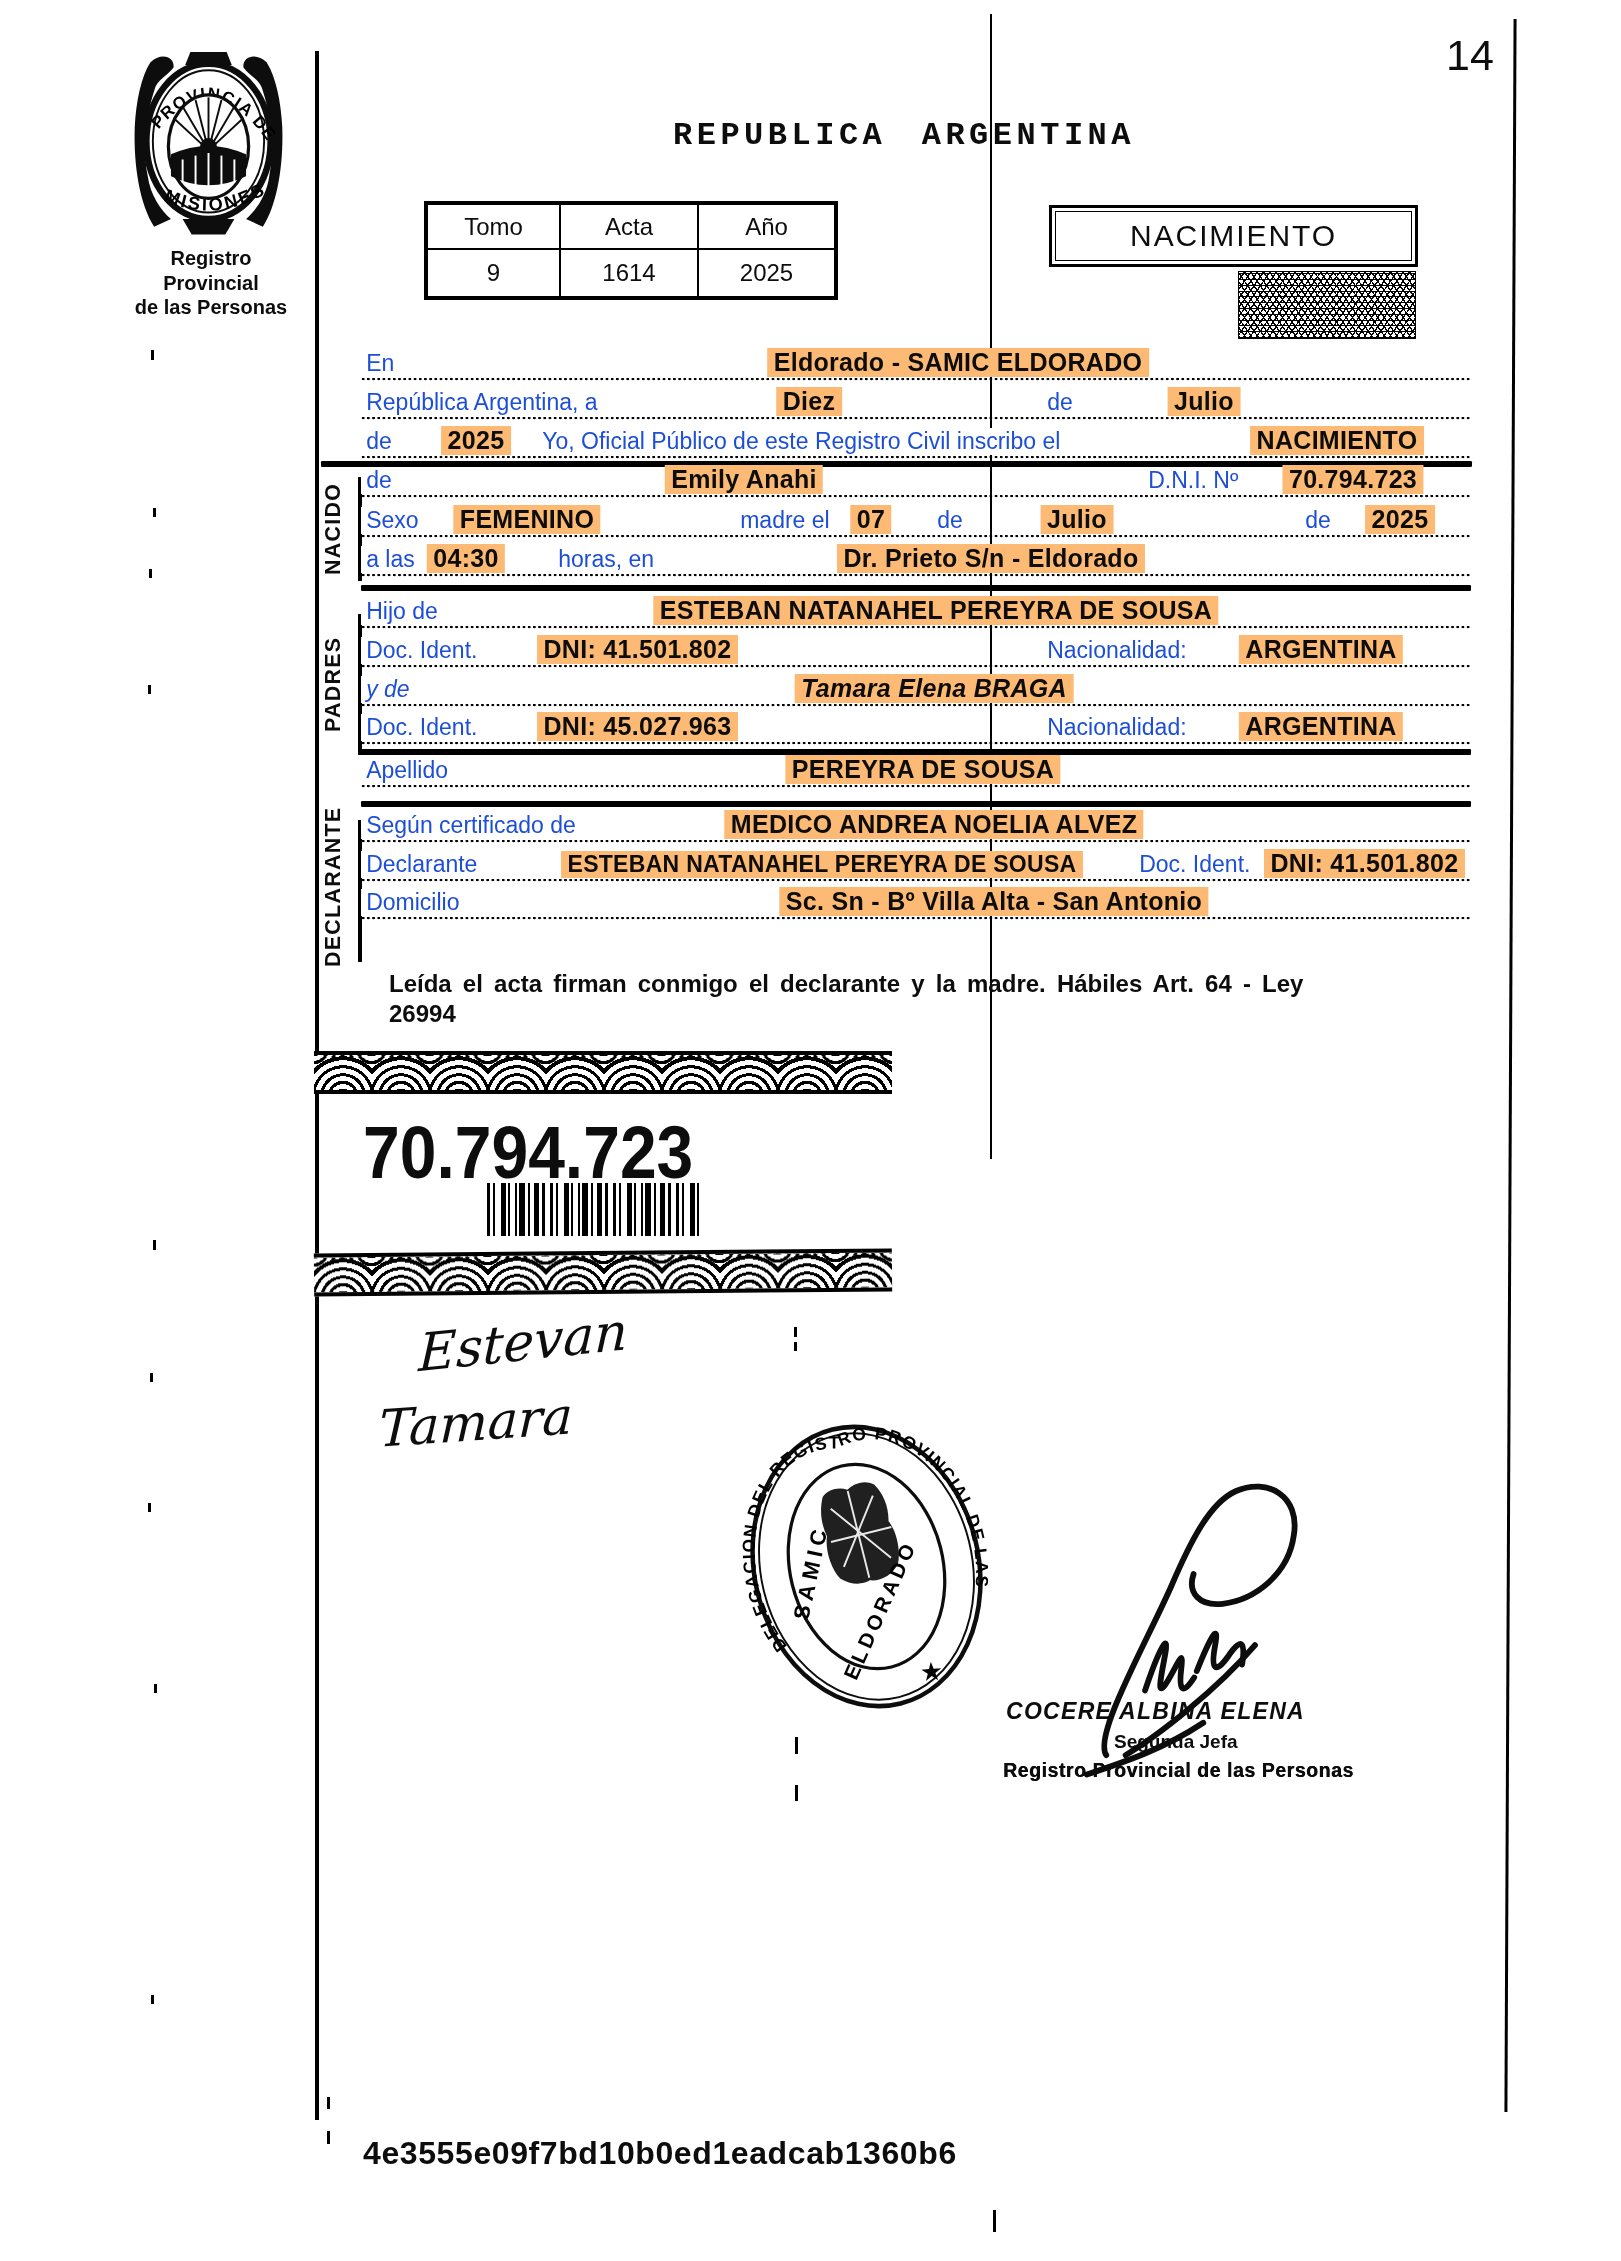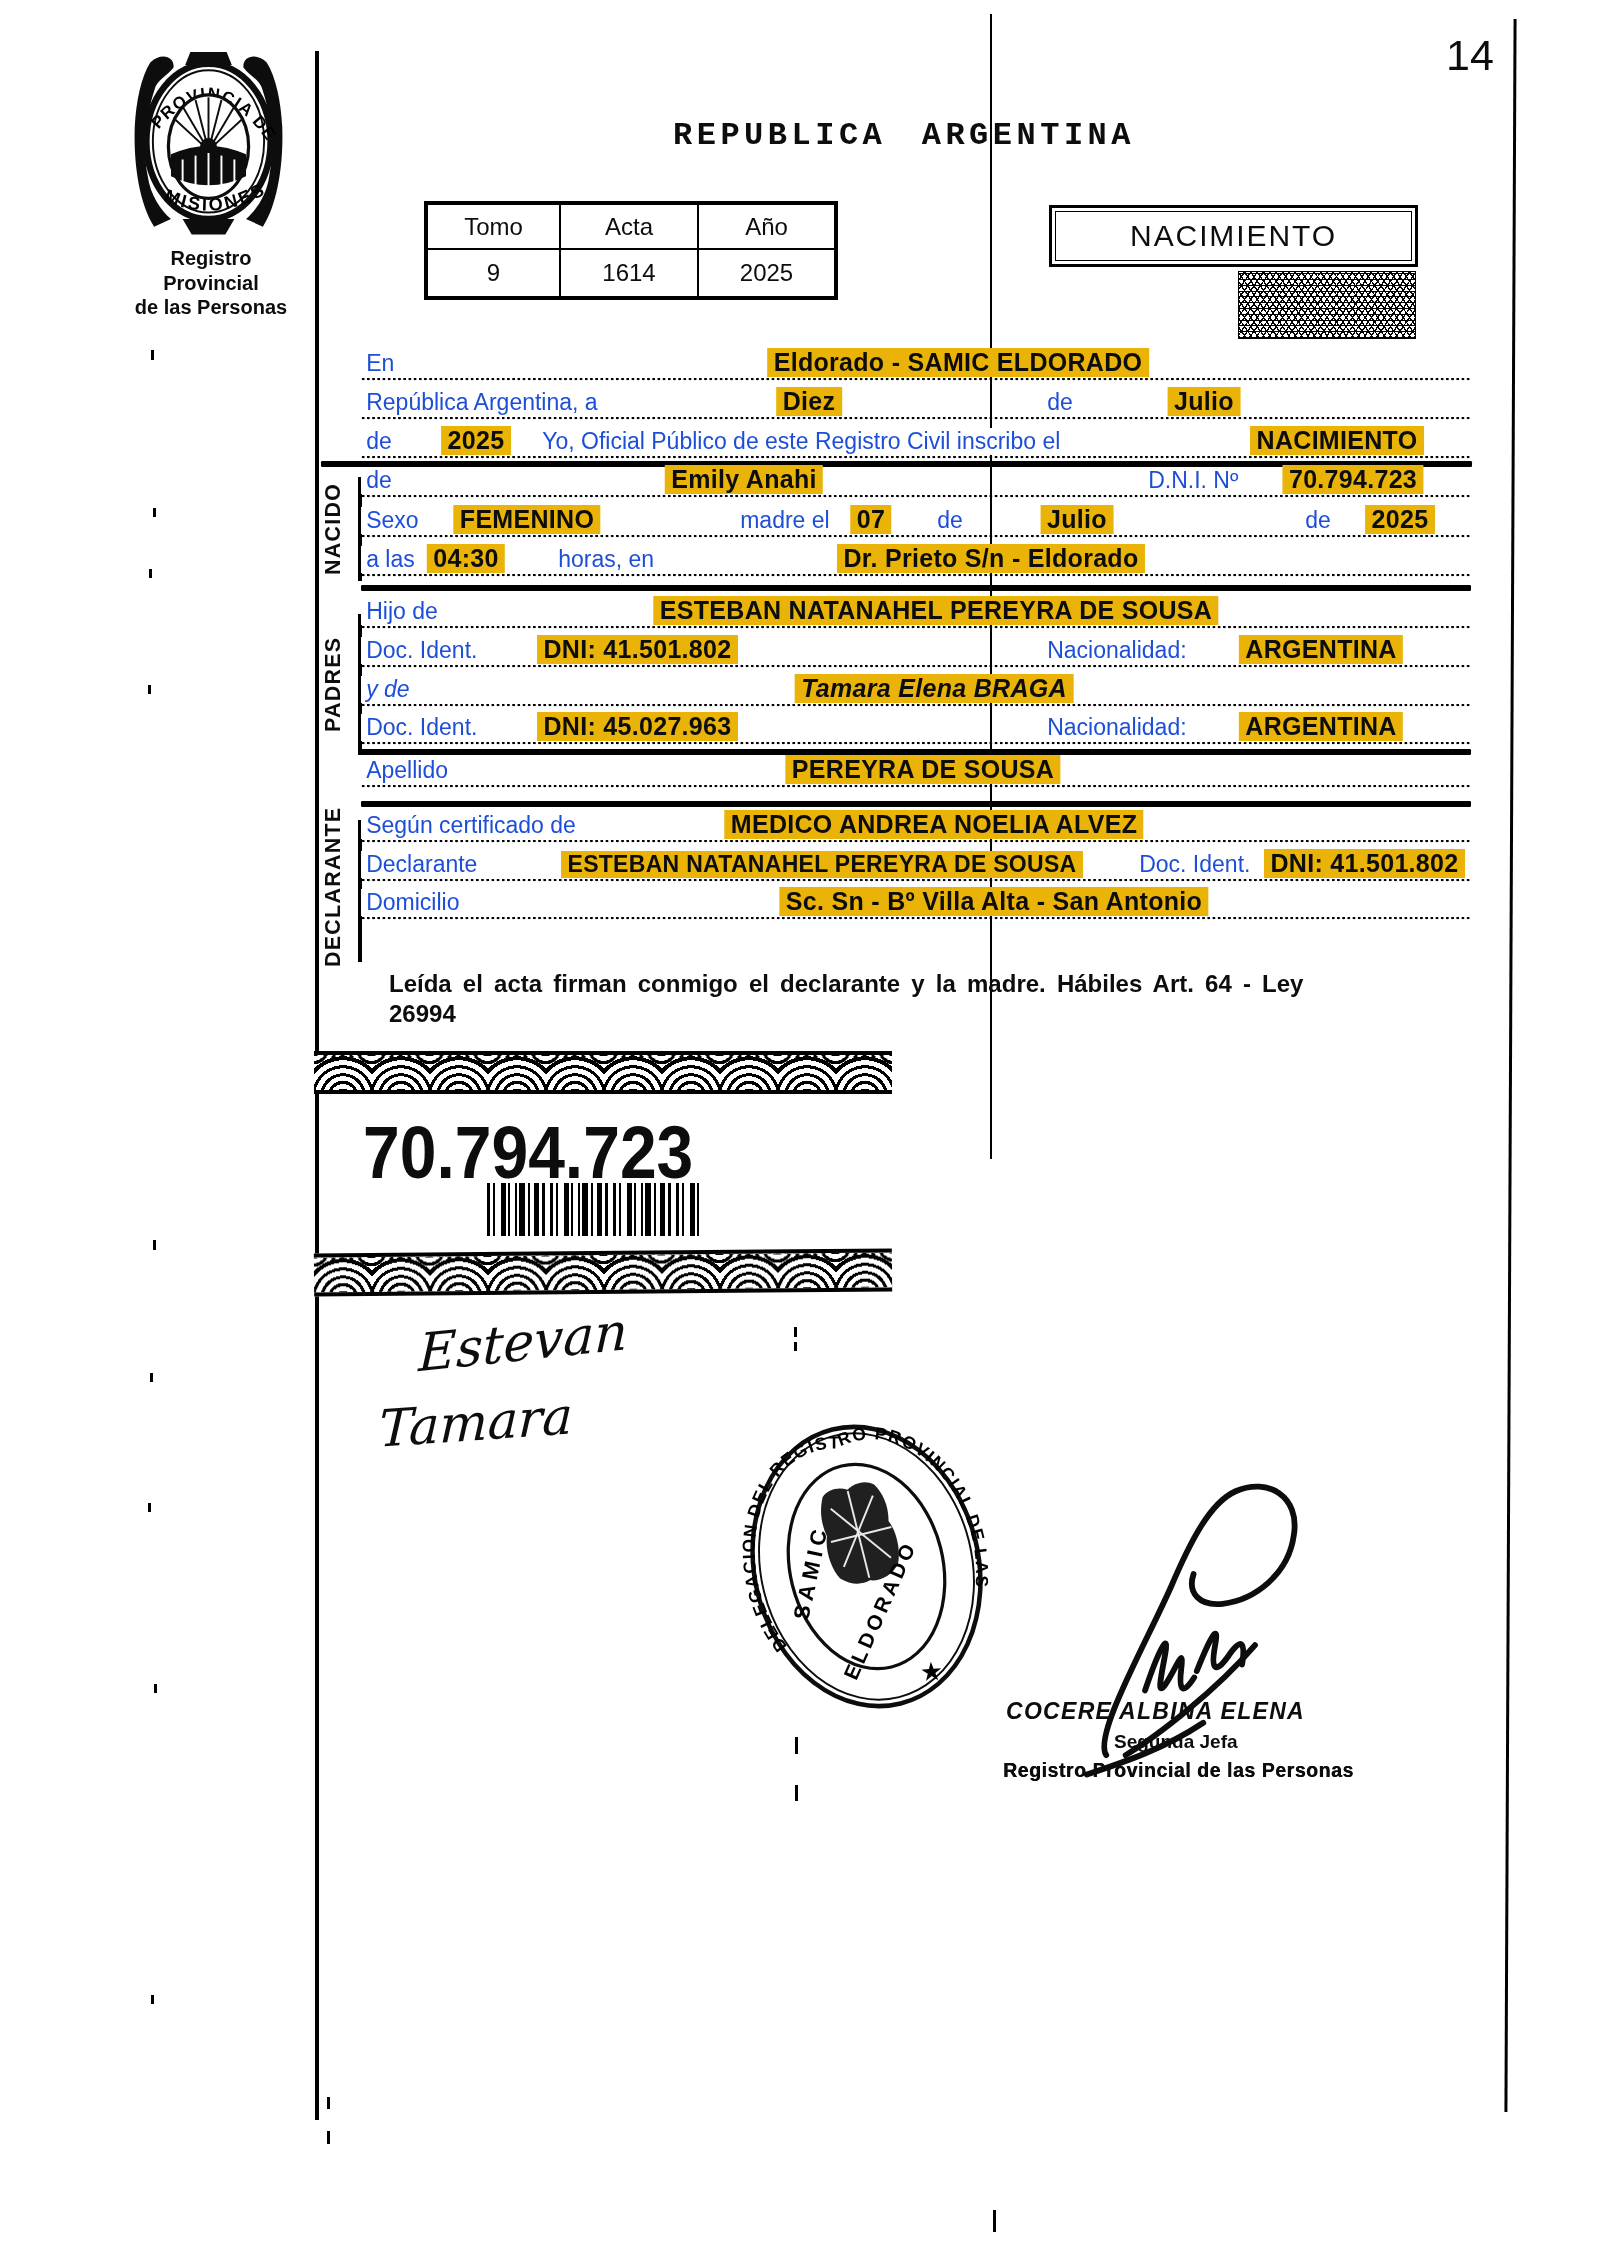--- a/index.html
+++ b/index.html
@@ -1,21 +1,21 @@
 <!DOCTYPE html>
 <html style="font-size:10.4px"><head>
 <meta charset="utf-8">
 <style>
   html,body{margin:0;padding:0;background:#e8e8e8;}
   .page{position:relative;width:1622px;height:2261px;background:#fff;color:#0d0d0d;
         font-family:"Liberation Sans",sans-serif;overflow:hidden;}
   .abs{position:absolute;}
   
   .lbl{font-size:23px;color:#1d4ed8;background:#fff;padding:0 5.2px;white-space:nowrap;}
-  .val{font-size:25px;font-weight:bold;background:#eab308;padding:0 6.5px;white-space:nowrap;letter-spacing:0.3px;}
+  .val{font-size:25px;font-weight:bold;background:#fdba74;padding:0 6.5px;white-space:nowrap;letter-spacing:0.3px;}
   .ctr{transform:translateX(-50%);}
   
   .row{position:absolute;left:361px;width:1110px;height:44px;}
   .row .dots{position:absolute;left:0;right:0;bottom:0;height:4.5px;
     background-image:radial-gradient(circle at 2.3px 2.3px,#000 1.4px,transparent 1.7px);
     background-size:5.2px 4.5px;background-repeat:repeat-x;}
   .row span{position:absolute;bottom:3.9px;}
   .sep{position:absolute;height:5.8px;background:#000;border-radius:1.3px;}
   
   .side-label{position:absolute;writing-mode:vertical-rl;transform:rotate(180deg);
@@ -305,20 +305,21 @@
       <path d="M200,300 C220,250 236,220 228,262 C222,296 228,306 248,278 C268,248 276,252 270,290"></path>
       <path d="M90,430 C140,400 230,330 290,260"></path>
       <path d="M30,460 C90,440 150,420 210,380"></path>
     </g>
   </svg>
 
   <div class="abs officer-name" style="left:1006px;top:1698px;">COCERE ALBINA ELENA</div>
   <div class="abs officer-title" style="left:1114px;top:1731px;">Segunda Jefa</div>
   <div class="abs officer-office" style="left:1003px;top:1759px;">Registro Provincial de las Personas</div>
 
+  <div class="abs hash" style="left:363px;top:2135px;">4e3555e09f7bd10b0ed1eadcab1360b6</div>
 
   <div class="speck" style="left:794px;top:1327px;width:3.2px;height:10.4px;"></div>
   <div class="speck" style="left:794px;top:1342px;width:3.2px;height:9px;"></div>
   <div class="speck" style="left:795px;top:1737px;width:3.2px;height:17px;"></div>
   <div class="speck" style="left:795px;top:1785px;width:3.2px;height:15.5px;"></div>
   <div class="speck" style="left:993px;top:2210px;width:2.6px;height:22px;"></div>
   <div class="speck" style="left:327px;top:2097px;width:3.2px;height:11.7px;"></div>
   <div class="speck" style="left:327px;top:2131px;width:3.2px;height:13px;"></div>
   <div class="speck" style="left:151px;top:350px;width:2.6px;height:10.4px;"></div>
   <div class="speck" style="left:153px;top:508px;width:2.6px;height:9px;"></div>

